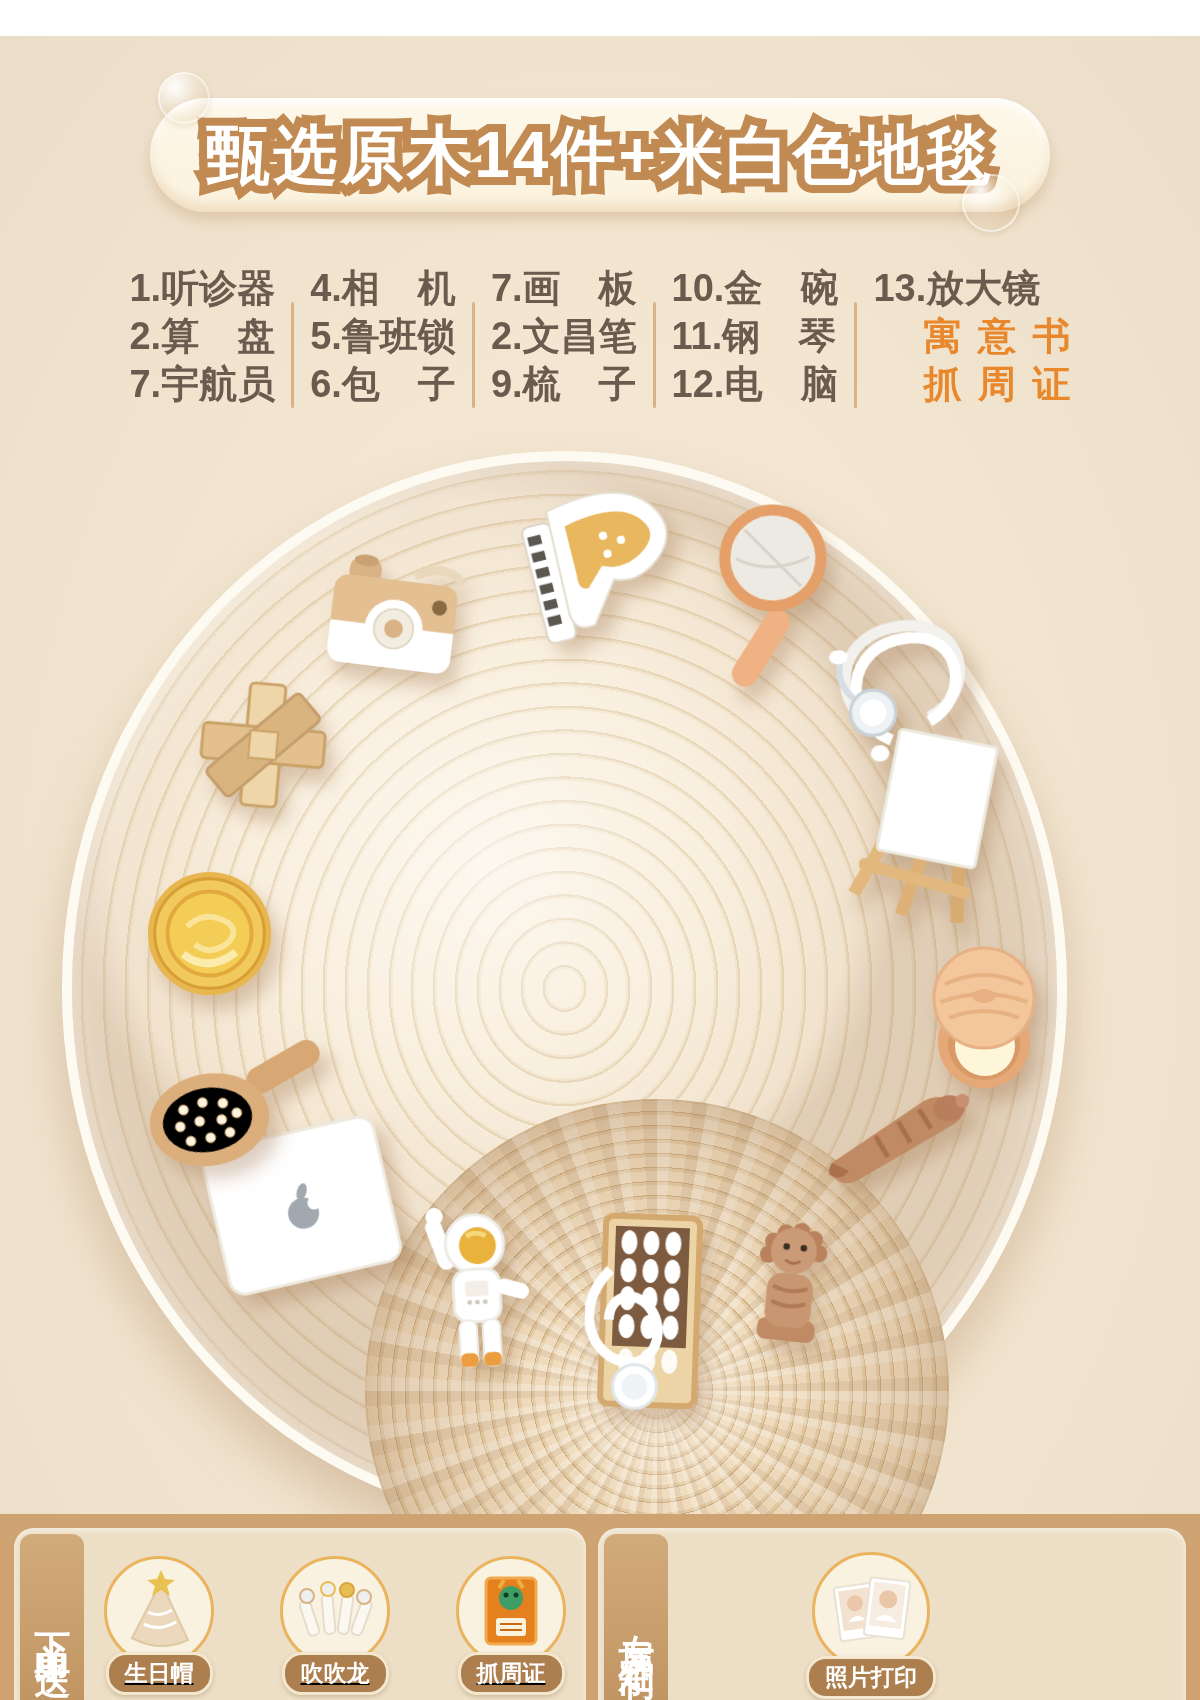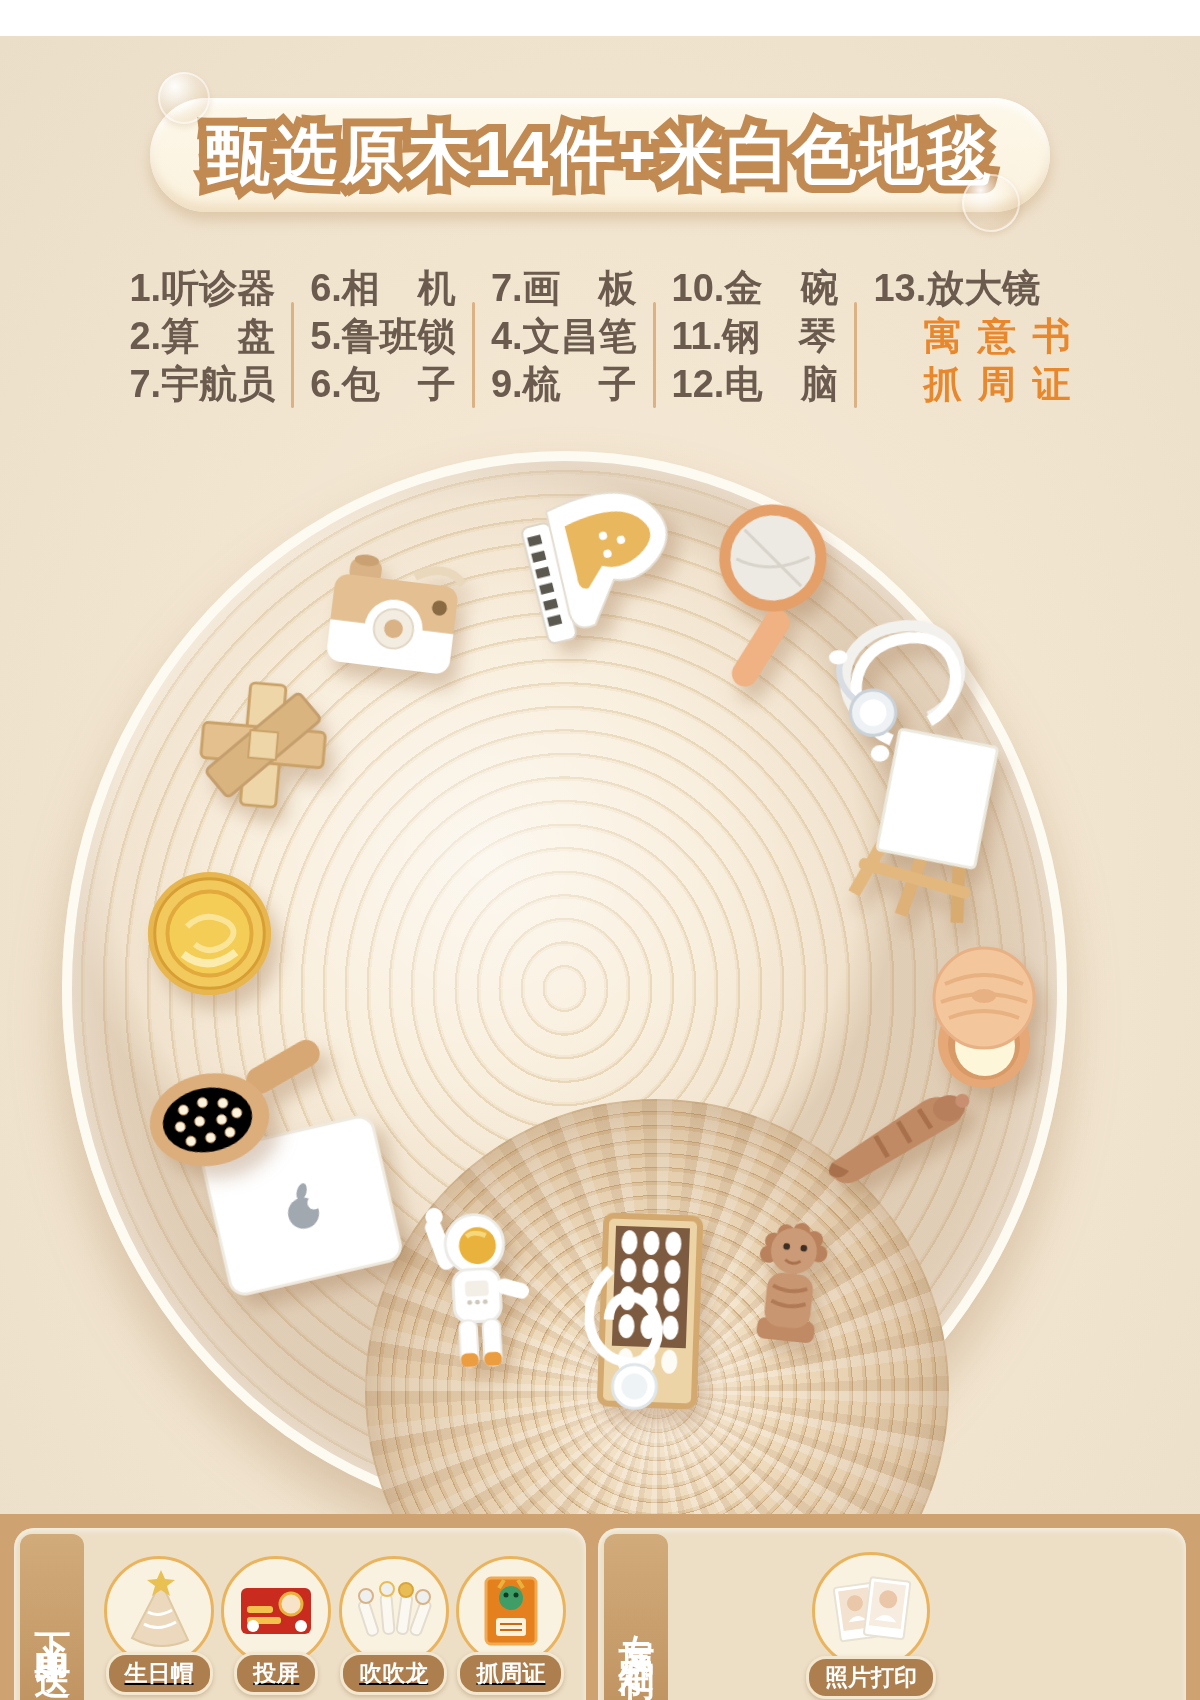--- a/index.html
+++ b/index.html
@@ -79,28 +79,28 @@
   <div class="bubble b2"></div>
 
   <div class="list">
     <div class="col">
       <div class="li">1.听诊器</div>
       <div class="li">2.算　盘</div>
       <div class="li">7.宇航员</div>
     </div>
     <div class="vdiv"></div>
     <div class="col">
-      <div class="li">6.相　机</div>
+      <div class="li">4.相　机</div>
       <div class="li">5.鲁班锁</div>
       <div class="li">6.包　子</div>
     </div>
     <div class="vdiv"></div>
     <div class="col">
       <div class="li">7.画　板</div>
-      <div class="li">4.文昌笔</div>
+      <div class="li">2.文昌笔</div>
       <div class="li">9.梳　子</div>
     </div>
     <div class="vdiv"></div>
     <div class="col">
       <div class="li">10.金　碗</div>
       <div class="li">11.钢　琴</div>
       <div class="li">12.电　脑</div>
     </div>
     <div class="vdiv"></div>
     <div class="col">
@@ -322,33 +322,20 @@
     <div class="gifts">
       <div class="gift">
         <div class="gcircle">
           <svg width="90" height="90" viewBox="0 0 90 90">
             <path d="M47 16 L74 74 Q46 87 18 72 Z" fill="#ecd9bd" stroke="#dfc9a4" stroke-width="2"></path>
             <path d="M34 46 Q44 52 58 44 M30 58 Q44 66 62 56" stroke="#ffffff" stroke-width="3" fill="none"></path>
             <path d="M47 4 L51 13 L61 14 L53 20 L56 30 L47 24 L38 30 L41 20 L33 14 L43 13 Z" fill="#e9c052"></path>
           </svg>
         </div>
         <div class="pill">生日帽</div>
-      </div>
-      <div class="gift">
-        <div class="gcircle">
-          <svg width="90" height="90" viewBox="0 0 90 90">
-            <rect x="10" y="22" width="70" height="46" rx="6" fill="#c92b1f"></rect>
-            <circle cx="60" cy="38" r="11" fill="#f6e3c8" stroke="#e9b23c" stroke-width="3"></circle>
-            <rect x="16" y="40" width="26" height="7" rx="3" fill="#f2c14e"></rect>
-            <rect x="16" y="51" width="34" height="7" rx="3" fill="#f2c14e"></rect>
-            <circle cx="22" cy="60" r="6" fill="#ffffff"></circle>
-              <circle cx="70" cy="60" r="6" fill="#ffffff"></circle>
-          </svg>
-        </div>
-        <div class="pill">投屏</div>
       </div>
       <div class="gift">
         <div class="gcircle">
           <svg width="90" height="90" viewBox="0 0 90 90">
             <g fill="#fbf8f2" stroke="#e4dccd" stroke-width="2">
               <rect x="14" y="34" width="11" height="36" rx="5" transform="rotate(-18 20 52)"></rect>
               <rect x="33" y="28" width="11" height="40" rx="5" transform="rotate(-5 38 48)"></rect>
               <rect x="50" y="28" width="11" height="40" rx="5" transform="rotate(8 55 48)"></rect>
               <rect x="66" y="34" width="11" height="36" rx="5" transform="rotate(20 72 52)"></rect>
             </g>

